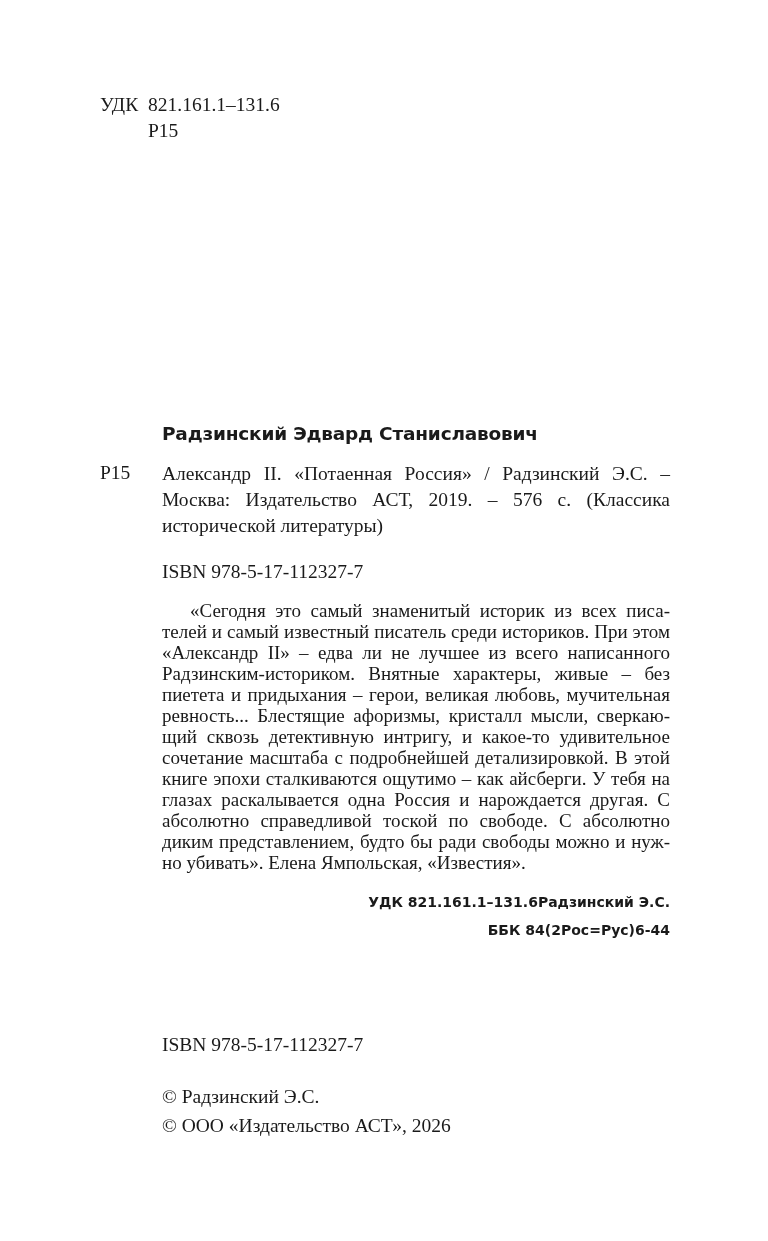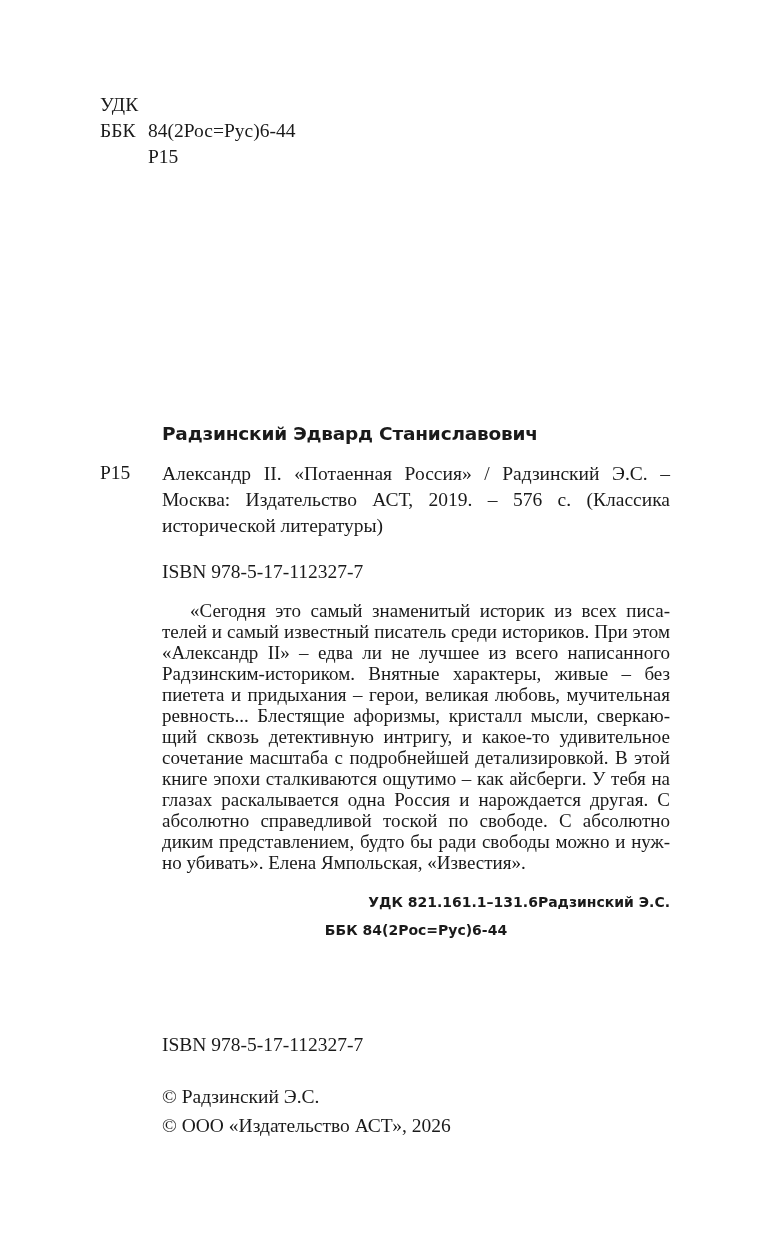--- a/index.html
+++ b/index.html
@@ -116,21 +116,21 @@
     top: 888px;
     width: 508px;
     font-size: 14px;
     font-weight: bold;
     font-family: "DejaVu Sans", sans-serif;
     line-height: 28px;
     text-align: right;
   }
   .codes-bold .line2 {
     display: block;
-    text-align: center;
+    text-align: right;
   }
 
   
   .isbn-bottom {
     position: absolute;
     left: 162px;
     top: 1034px;
     font-size: 19.5px;
   }
 
@@ -149,24 +149,21 @@
   }
 </style>
 </head>
 <body>
 
 <div class="page">
 
   <div class="class-block">
     <div class="class-row">
       <span class="class-label">УДК</span>
-    </div>
-    <div class="class-row">
-      <span class="class-label">ББК</span>
-      <span class="class-value">84(2Рос=Рус)6-44</span>
+      <span class="class-value">821.161.1–131.6</span>
     </div>
     <div class="class-row code-only">
       <span class="class-label"></span>
       <span class="class-value">Р15</span>
     </div>
   </div>
 
 
   <div class="author-name">Радзинский Эдвард Станиславович</div>
 

